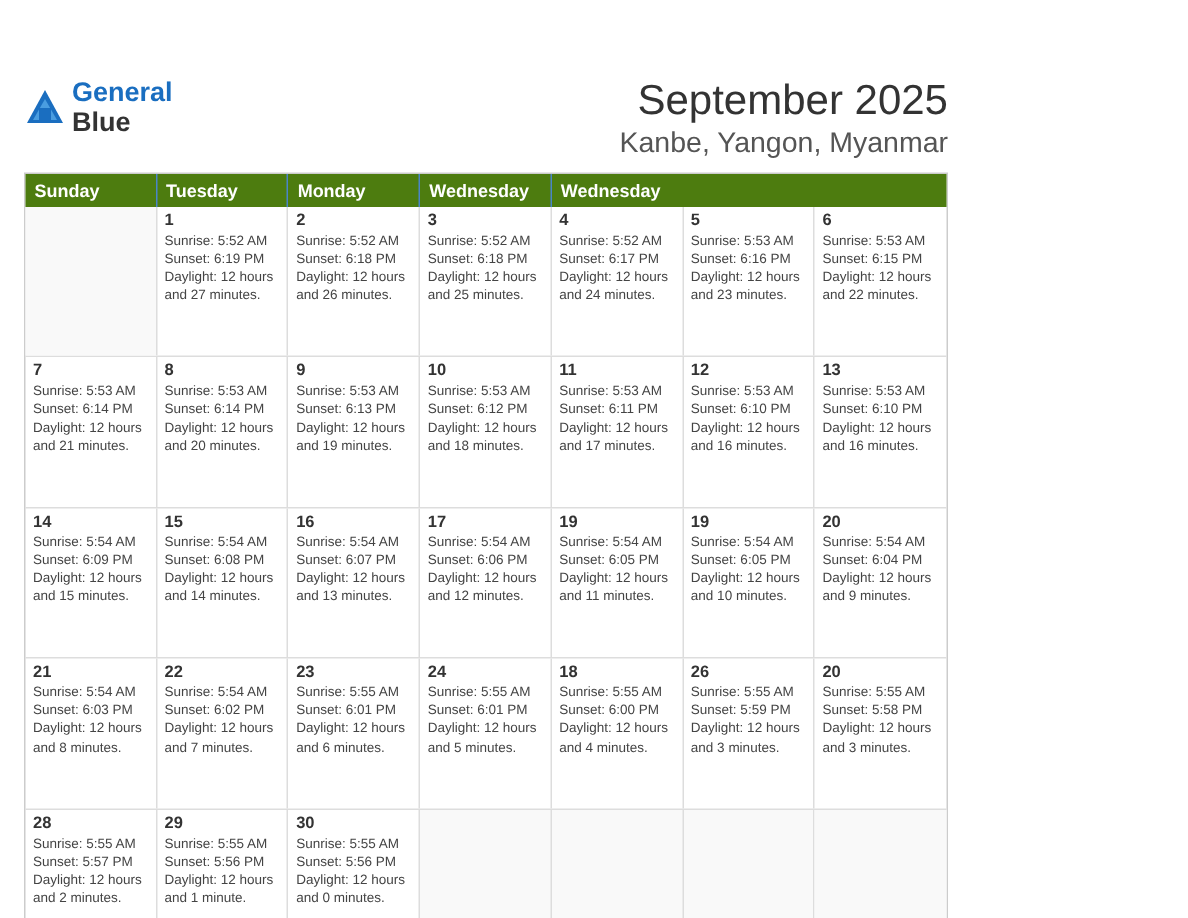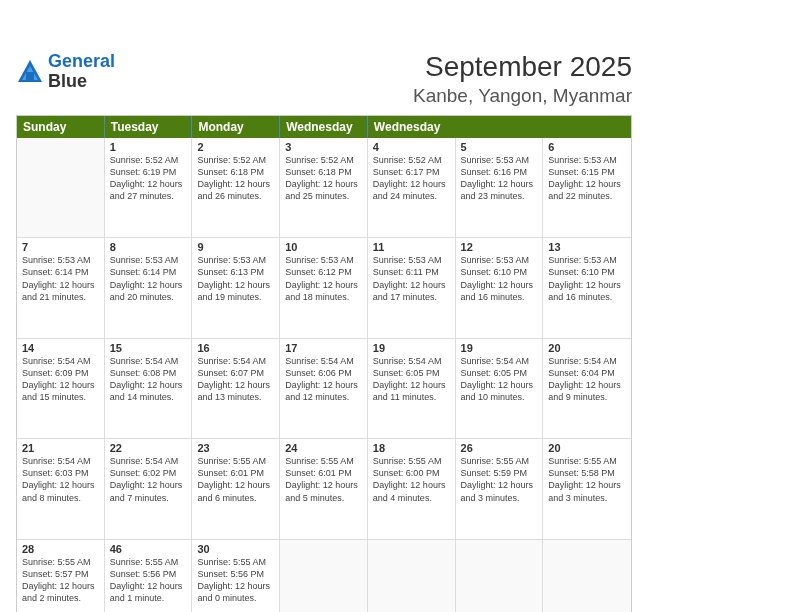--- a/index.html
+++ b/index.html
@@ -314,21 +314,21 @@
           </div>
         </div>
         <div class="cal-row">
           <div class="cal-cell">
             <div class="day-num">28</div>
             <div class="cell-text" style="white-space: pre-line;">Sunrise: 5:55 AM
 Sunset: 5:57 PM
 Daylight: 12 hours and 2 minutes.</div>
           </div>
           <div class="cal-cell">
-            <div class="day-num">46</div>
+            <div class="day-num">29</div>
             <div class="cell-text" style="white-space: pre-line;">Sunrise: 5:55 AM
 Sunset: 5:56 PM
 Daylight: 12 hours and 1 minute.</div>
           </div>
           <div class="cal-cell">
             <div class="day-num">30</div>
             <div class="cell-text" style="white-space: pre-line;">Sunrise: 5:55 AM
 Sunset: 5:56 PM
 Daylight: 12 hours and 0 minutes.</div>
           </div>

